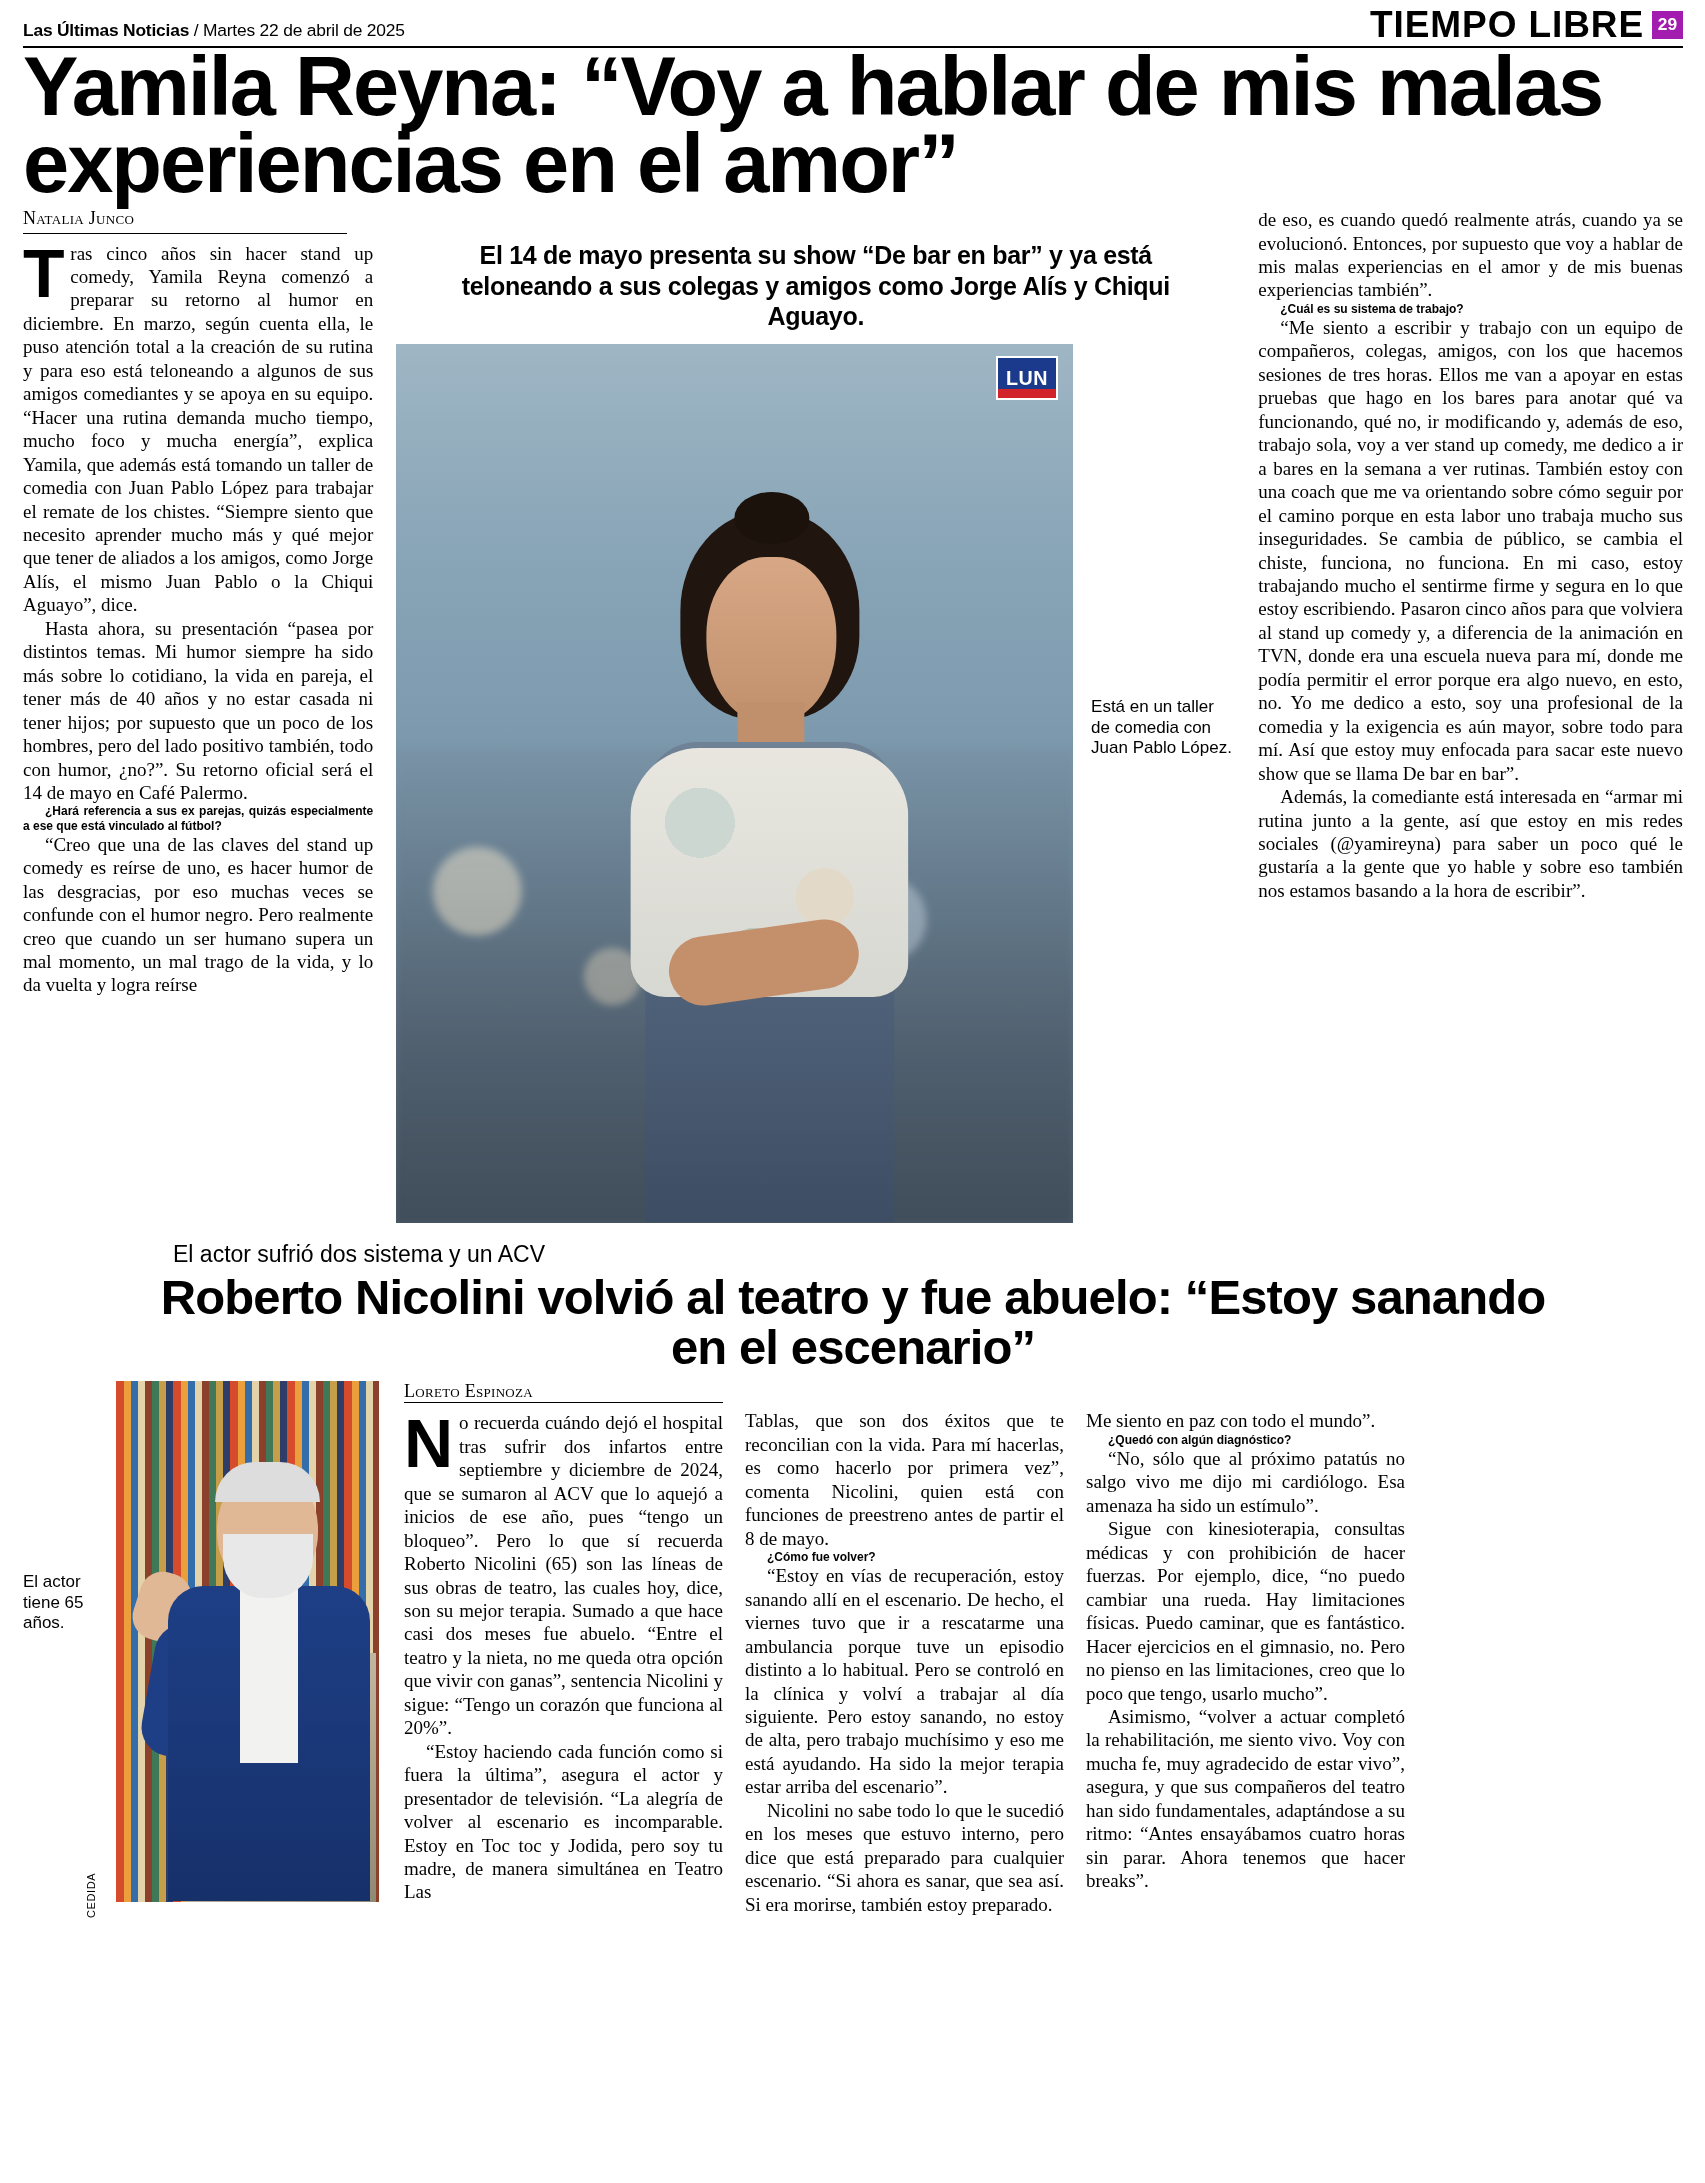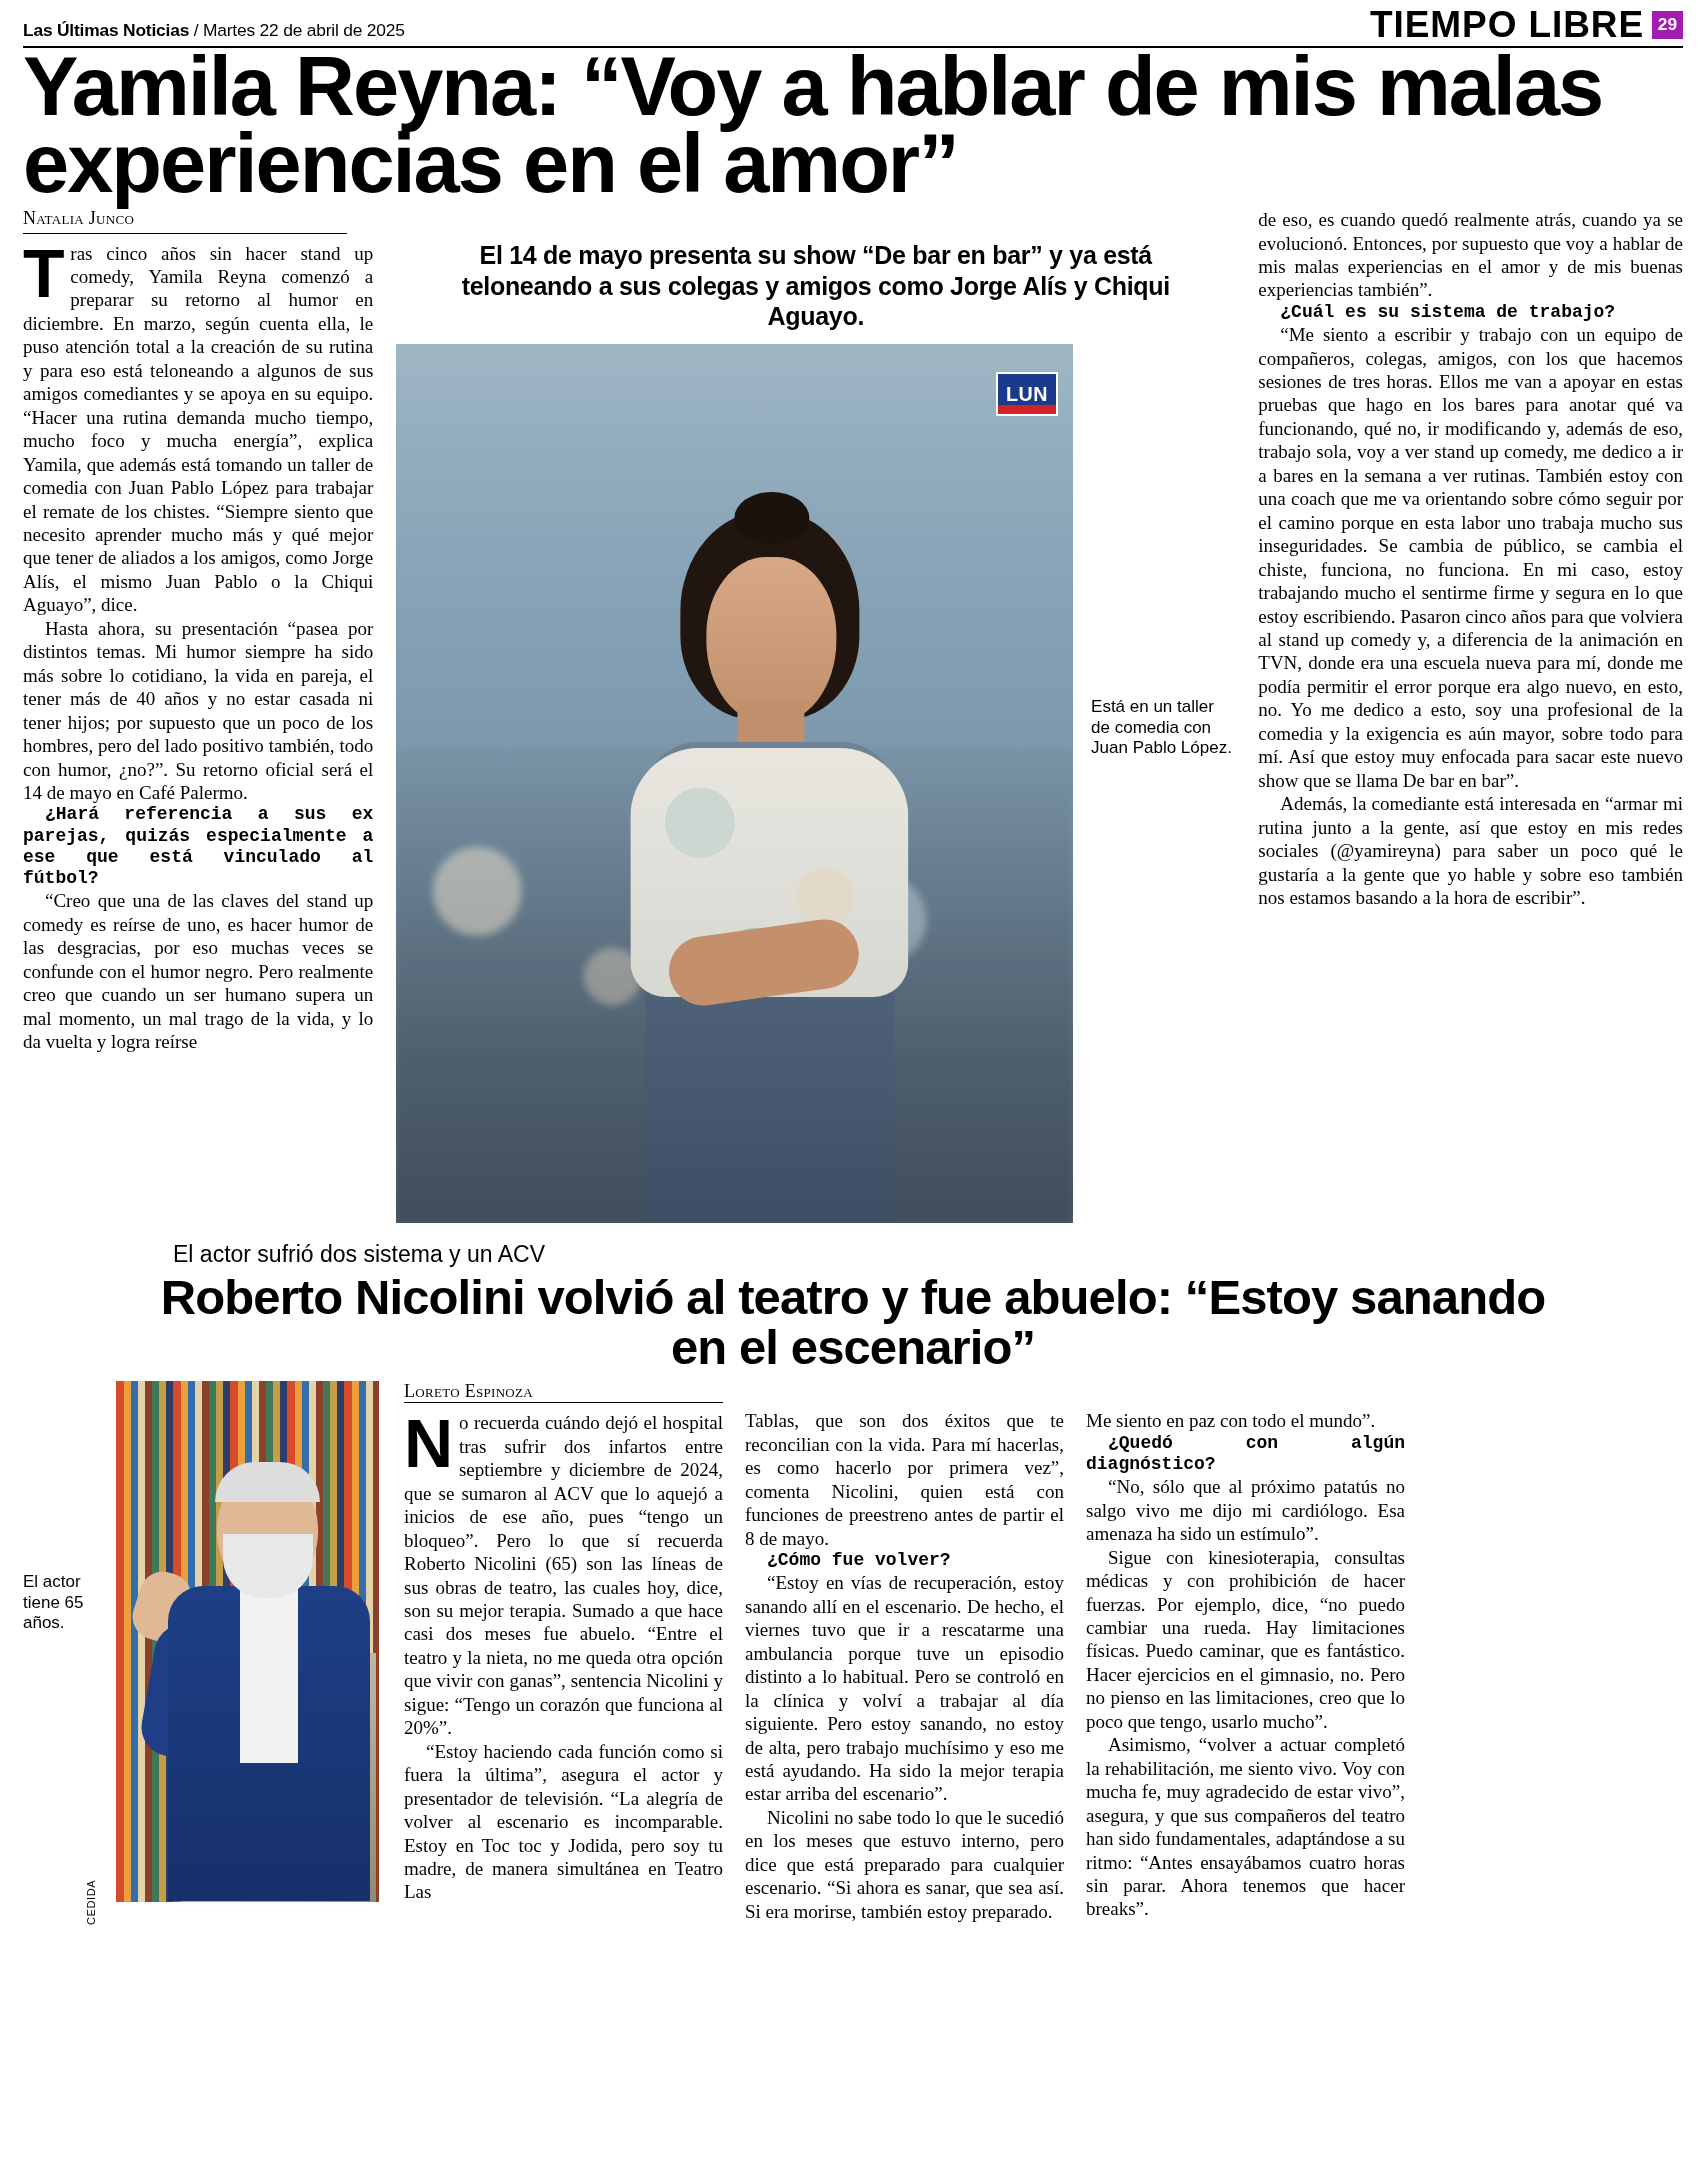--- a/index.html
+++ b/index.html
@@ -109,23 +109,23 @@
   .dropcap {
     float: left;
     font-family: "Liberation Sans", sans-serif;
     font-weight: bold;
     font-size: 68px;
     line-height: 0.78;
     padding: 3.5px 5.8px 0 0;
     margin-top: 2.3px;
   }
   .q {
-    font-family: Liberation Mono, monospace;
-    font-weight: bold;
-    font-size: 18px;
+    font-family: Liberation Sans, sans-serif;
+    font-weight: bold;
+    font-size: 12px;
     line-height: 1.18;
     text-indent: 22px;
     margin: 0;
   }
 
   .standfirst {
     font-family: "Liberation Sans", sans-serif;
     font-weight: bold;
     font-size: 25px;
     line-height: 1.22;
@@ -202,21 +202,21 @@
     border-radius: 69px 69px 35px 35px;
   }
   .photo1 .arm {
     position: absolute; left: 162px; top: 440px;
     width: 191px; height: 69px;
     background: #c4906c;
     border-radius: 35px;
     transform: rotate(-8deg);
   }
   .photo1 .logo-lun {
-    position: absolute; right: 15px; top: 28px;
+    position: absolute; right: 15px; top: 12px;
     width: 62px; height: 44px;
     background: #1b3a8c;
     border: 2.9px solid #fff;
     color: #fff;
     font-family: "Liberation Sans", sans-serif;
     font-weight: bold;
     font-size: 19.7px;
     display: flex; align-items: center; justify-content: center;
     letter-spacing: 0.6px;
   }

